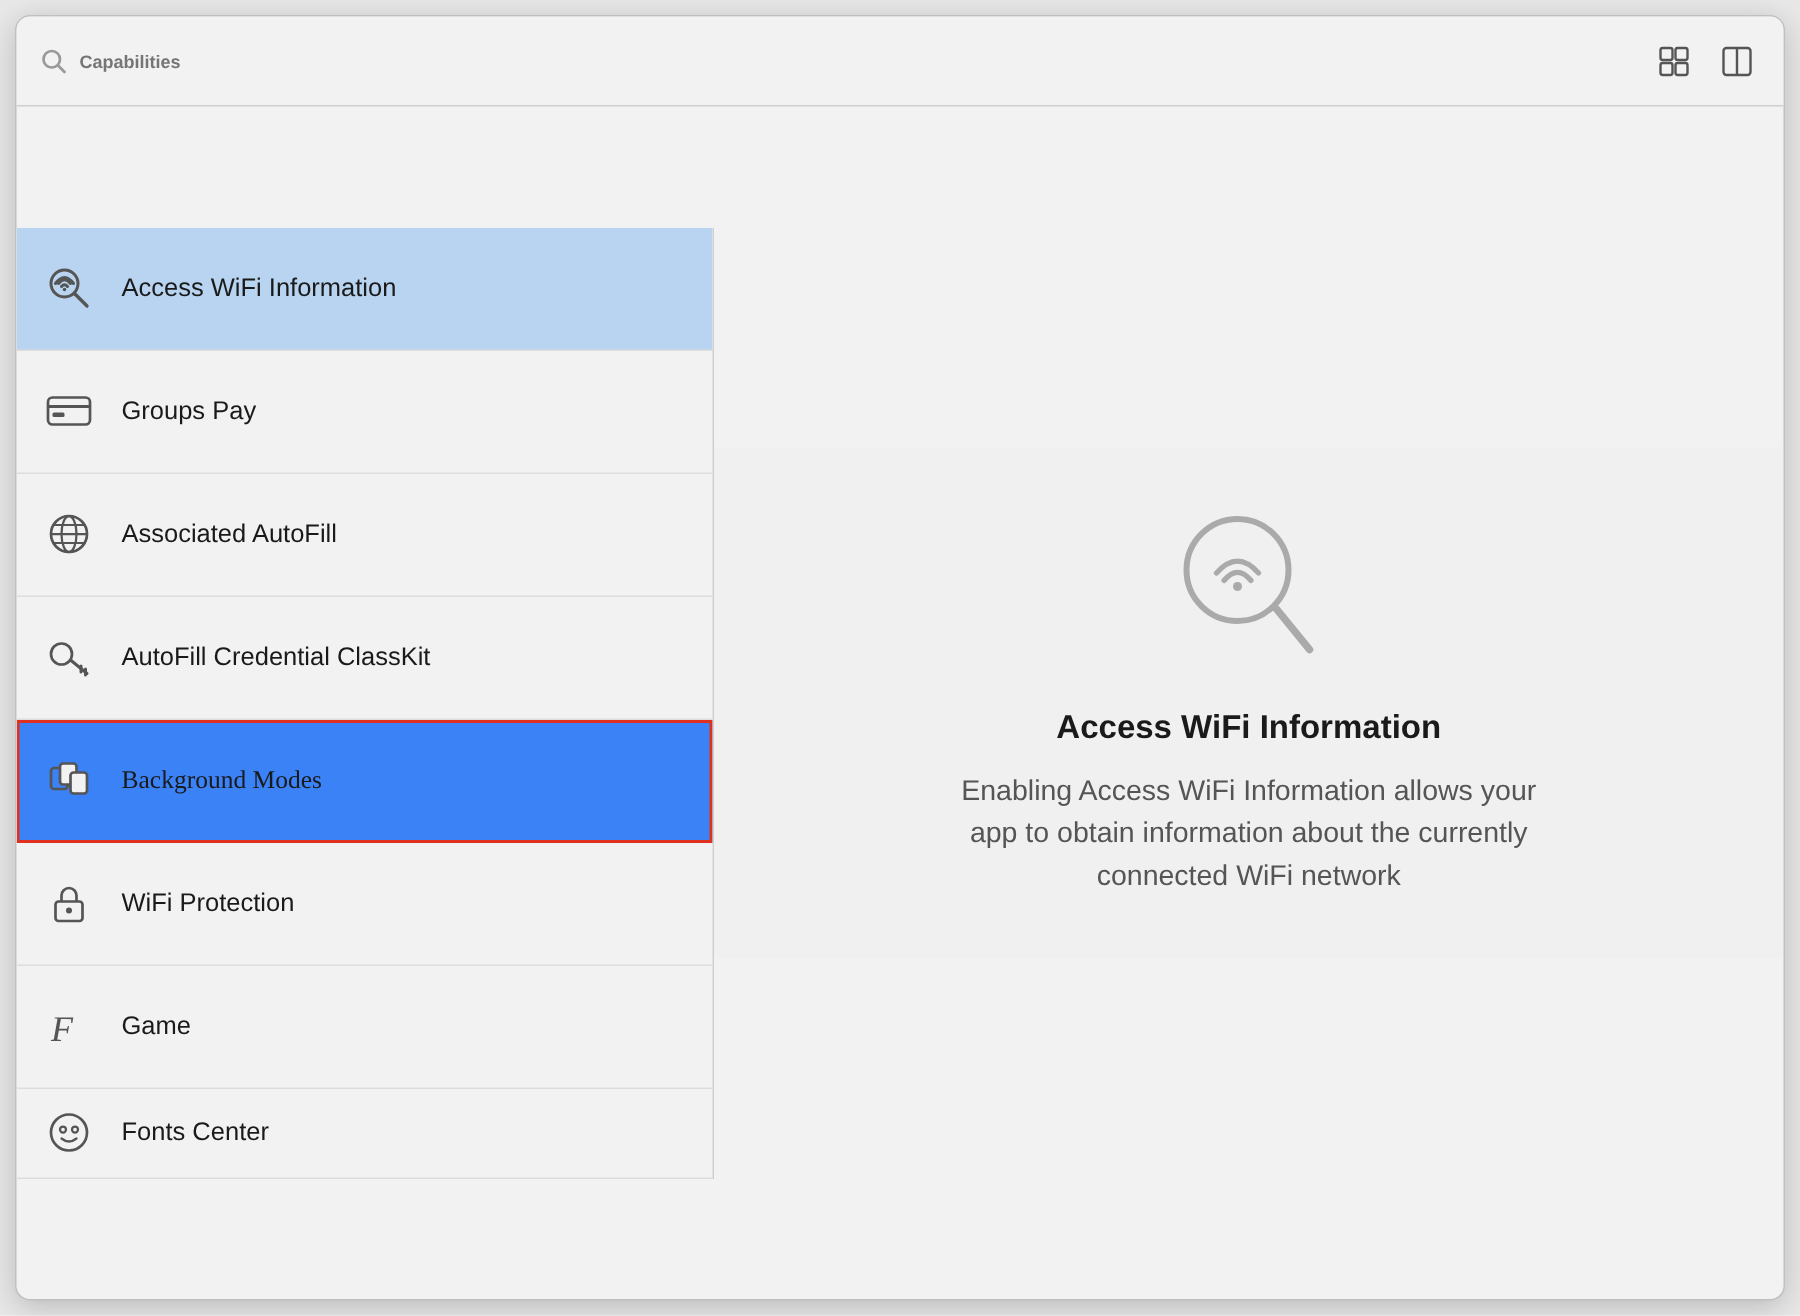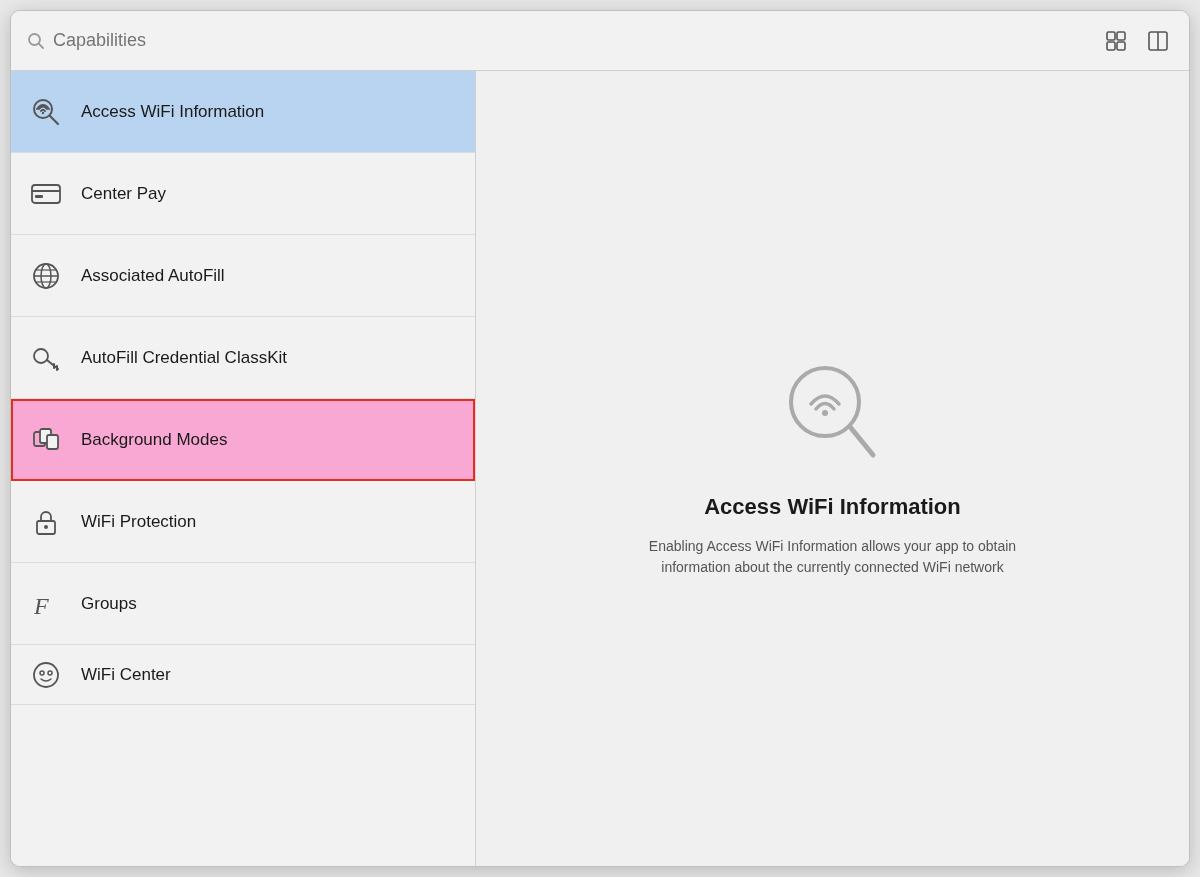--- a/index.html
+++ b/index.html
@@ -43,24 +43,25 @@
     }
 
     .search-icon-svg {
       color: #999;
       flex-shrink: 0;
     }
 
     .search-input {
       border: none;
       background: transparent;
-      font-size: 18px;
+      font-size: 12px;
       color: #14532d;
       outline: none;
       width: 200px;
+      font-weight: bold;
     }
 
     .toolbar-actions {
       display: flex;
       align-items: center;
       gap: 12px;
       margin-left: auto;
     }
 
     .toolbar-btn {
@@ -71,20 +72,21 @@
       padding: 4px;
       display: flex;
       align-items: center;
       justify-content: center;
     }
 
     .content-area {
       display: flex;
       flex: 1;
       overflow: hidden;
+      align-items: center;
     }
 
     .sidebar {
       width: 465px;
       background: #f2f2f2;
       border-right: 1px solid #d0d0d0;
       overflow-y: auto;
       flex-shrink: 0;
       position: relative;
     }
@@ -111,21 +113,22 @@
       position: relative;
     }
 
     .sidebar-item.selected {
       background: #b8d4f0;
     }
 
     .sidebar-item.highlighted {
       outline: 2px solid #e03020;
       outline-offset: -2px;
-      background: #f9a8d4;
+      background: #3b82f6;
+      font-family: Liberation Serif, serif;
     }
 
     .item-icon {
       width: 38px;
       height: 38px;
       display: flex;
       align-items: center;
       justify-content: center;
       flex-shrink: 0;
       color: #555;
@@ -158,21 +161,21 @@
 
     .detail-title {
       font-size: 22px;
       font-weight: 700;
       color: #1a1a1a;
       margin-bottom: 16px;
       text-align: center;
     }
 
     .detail-description {
-      font-size: 14px;
+      font-size: 19px;
       color: #555;
       text-align: center;
       max-width: 420px;
       line-height: 1.5;
     }
 
     
     svg {
       display: block;
     }
@@ -230,21 +233,21 @@
 
 
       <div class="sidebar-item">
         <span class="item-icon">
           <svg width="32" height="32" viewBox="0 0 32 32" fill="none">
             <rect x="2" y="7" width="28" height="18" rx="3" stroke="#555" stroke-width="1.8"></rect>
             <line x1="2" y1="13" x2="30" y2="13" stroke="#555" stroke-width="2"></line>
             <rect x="5" y="17" width="8" height="3" rx="1" fill="#555"></rect>
           </svg>
         </span>
-        <span class="item-label">Center Pay</span>
+        <span class="item-label">Groups Pay</span>
       </div>
 
       <div class="sidebar-item">
         <span class="item-icon">
           <svg width="32" height="32" viewBox="0 0 32 32" fill="none">
             <circle cx="16" cy="16" r="12" stroke="#555" stroke-width="1.8"></circle>
             <ellipse cx="16" cy="16" rx="5" ry="12" stroke="#555" stroke-width="1.5"></ellipse>
             <line x1="4" y1="16" x2="28" y2="16" stroke="#555" stroke-width="1.5"></line>
             <line x1="5" y1="10" x2="27" y2="10" stroke="#555" stroke-width="1.2"></line>
             <line x1="5" y1="22" x2="27" y2="22" stroke="#555" stroke-width="1.2"></line>
@@ -287,33 +290,33 @@
         </span>
         <span class="item-label">WiFi Protection</span>
       </div>
 
       <div class="sidebar-item">
         <span class="item-icon">
           <svg width="32" height="32" viewBox="0 0 32 32" fill="none">
             <text x="4" y="26" font-size="24" font-family="serif" fill="#555" font-style="italic">F</text>
           </svg>
         </span>
-        <span class="item-label">Groups</span>
+        <span class="item-label">Game</span>
       </div>
 
       <div class="sidebar-item" style="height:60px;">
         <span class="item-icon">
           <svg width="32" height="32" viewBox="0 0 32 32" fill="none">
             <circle cx="16" cy="16" r="12" stroke="#555" stroke-width="1.8"></circle>
             <circle cx="12" cy="14" r="2" stroke="#555" stroke-width="1.5"></circle>
             <circle cx="20" cy="14" r="2" stroke="#555" stroke-width="1.5"></circle>
             <path d="M11 20 Q16 24 21 20" stroke="#555" stroke-width="1.5" fill="none" stroke-linecap="round"></path>
           </svg>
         </span>
-        <span class="item-label">WiFi Center</span>
+        <span class="item-label">Fonts Center</span>
       </div>
 
     </div>
 
     <div class="main-content">
       <div class="detail-icon">
         <svg width="100" height="110" viewBox="0 0 100 110" fill="none">
 
           <circle cx="42" cy="42" r="34" stroke="#aaa" stroke-width="4"></circle>
 

